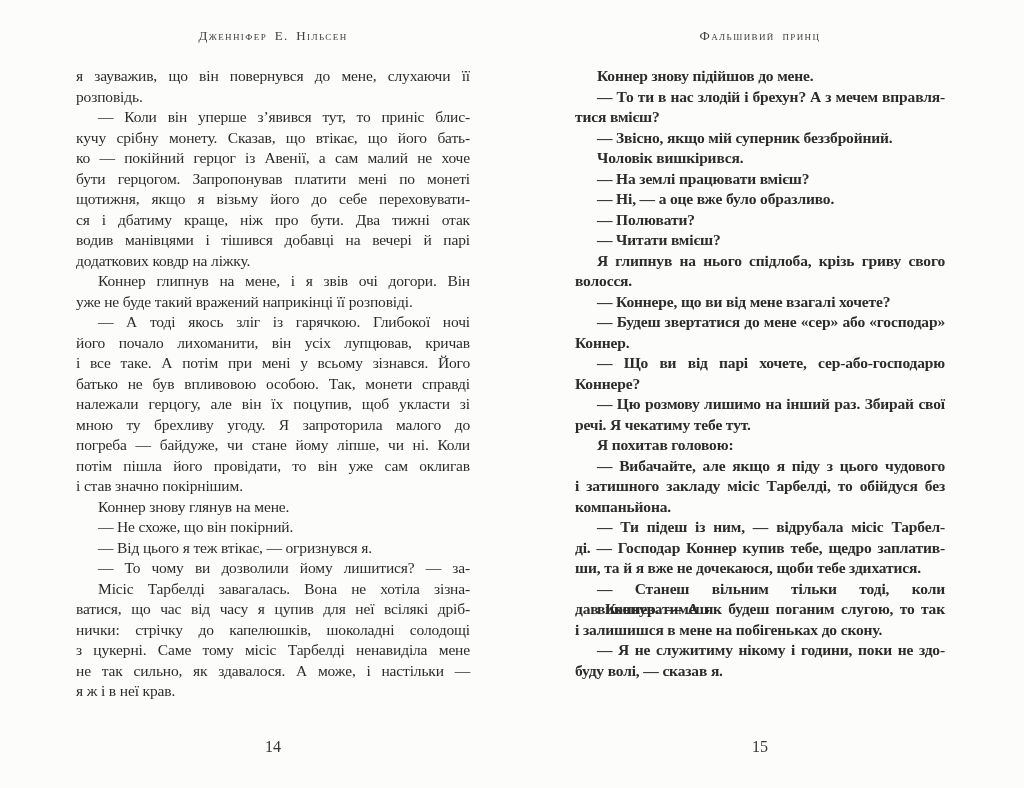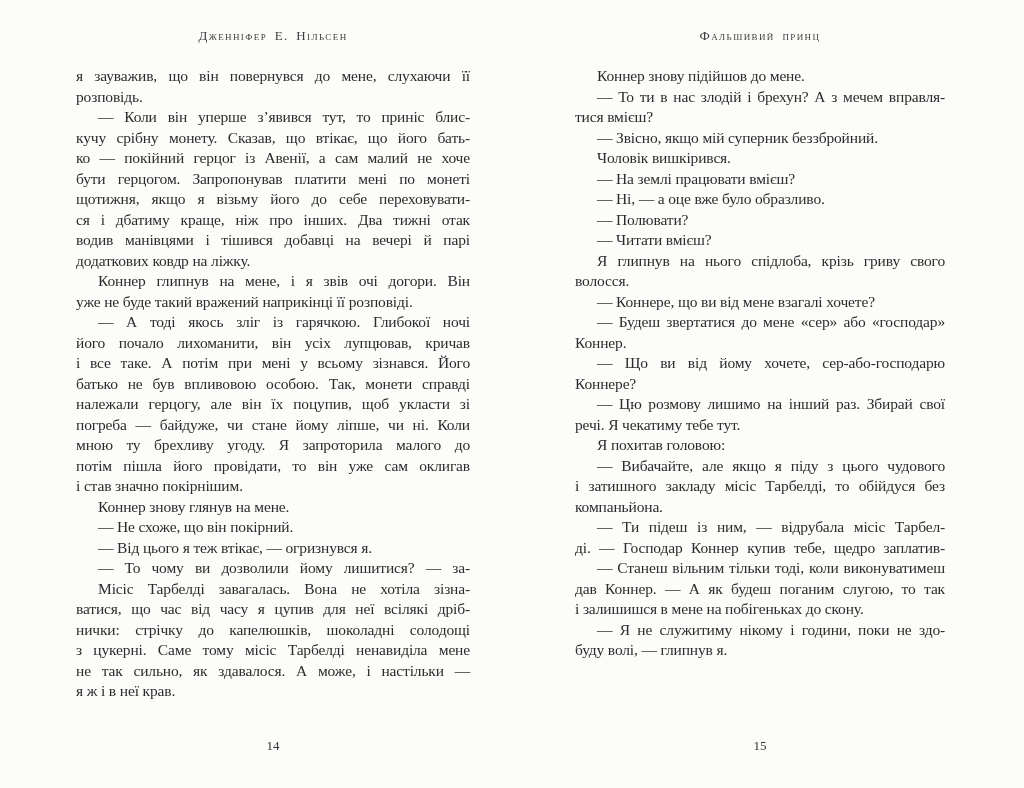--- a/index.html
+++ b/index.html
@@ -32,32 +32,32 @@
   #head-right { left: 575px; width: 370px; }
   .col {
     position: absolute;
     top: 66px;
     font-size: 15.5px;
     line-height: 20.5px;
     letter-spacing: -0.15px;
     color: #2c2c2c;
   }
   #col-left  { left: 76px;  width: 394px; }
-  #col-right { left: 575px; width: 370px; }
+  #col-right { left: 575px; width: 370px; font-weight: bold; }
   .para { margin: 0; }
   .ln { height: 20.5px; }
   .ln.just {
     text-align: justify;
     text-align-last: justify;
   }
   .ln.ind { padding-left: 22px; }
   .page-number {
     position: absolute;
     top: 738px;
-    font-size: 13px;
+    font-size: 16px;
     color: #333;
     text-align: center;
   }
   #pn-left  { left: 76px;  width: 394px; }
   #pn-right { left: 575px; width: 370px; }
 </style>
 </head>
 <body style="background: rgb(252, 252, 250);">
 
 <div class="spread">
@@ -70,36 +70,36 @@
       <div class="para">
         <div class="ln just">я зауважив, що він повернувся до мене, слухаючи її</div>
         <div class="ln">розповідь.</div>
       </div>
       <div class="para">
         <div class="ln just ind">— Коли він уперше з’явився тут, то приніс блис-</div>
         <div class="ln just">кучу срібну монету. Сказав, що втікає, що його бать-</div>
         <div class="ln just">ко — покійний герцог із Авенії, а сам малий не хоче</div>
         <div class="ln just">бути герцогом. Запропонував платити мені по монеті</div>
         <div class="ln just">щотижня, якщо я візьму його до себе переховувати-</div>
-        <div class="ln just">ся і дбатиму краще, ніж про інших. Два тижні отак</div>
+        <div class="ln just">ся і дбатиму краще, ніж про бути. Два тижні отак</div>
         <div class="ln just">водив манівцями і тішився добавці на вечері й парі</div>
         <div class="ln">додаткових ковдр на ліжку.</div>
       </div>
       <div class="para">
         <div class="ln just ind">Коннер глипнув на мене, і я звів очі догори. Він</div>
         <div class="ln">уже не буде такий вражений наприкінці її розповіді.</div>
       </div>
       <div class="para">
         <div class="ln just ind">— А тоді якось зліг із гарячкою. Глибокої ночі</div>
         <div class="ln just">його почало лихоманити, він усіх лупцював, кричав</div>
         <div class="ln just">і все таке. А потім при мені у всьому зізнався. Його</div>
         <div class="ln just">батько не був впливовою особою. Так, монети справді</div>
         <div class="ln just">належали герцогу, але він їх поцупив, щоб укласти зі</div>
+        <div class="ln just">мною ту брехливу угоду. Я запроторила малого до</div>
         <div class="ln just">погреба — байдуже, чи стане йому ліпше, чи ні. Коли</div>
-        <div class="ln just">мною ту брехливу угоду. Я запроторила малого до</div>
         <div class="ln just">потім пішла його провідати, то він уже сам оклигав</div>
         <div class="ln">і став значно покірнішим.</div>
       </div>
       <div class="para">
         <div class="ln ind">Коннер знову глянув на мене.</div>
       </div>
       <div class="para">
         <div class="ln ind">— Не схоже, що він покірний.</div>
       </div>
       <div class="para">
@@ -149,47 +149,48 @@
         <div class="ln">волосся.</div>
       </div>
       <div class="para">
         <div class="ln ind">— Коннере, що ви від мене взагалі хочете?</div>
       </div>
       <div class="para">
         <div class="ln just ind">— Будеш звертатися до мене «сер» або «господар»</div>
         <div class="ln">Коннер.</div>
       </div>
       <div class="para">
-        <div class="ln just ind">— Що ви від йому хочете, сер-або-господарю</div>
+        <div class="ln just ind">— Що ви від парі хочете, сер-або-господарю</div>
         <div class="ln">Коннере?</div>
       </div>
       <div class="para">
         <div class="ln just ind">— Цю розмову лишимо на інший раз. Збирай свої</div>
         <div class="ln">речі. Я чекатиму тебе тут.</div>
       </div>
       <div class="para">
         <div class="ln ind">Я похитав головою:</div>
       </div>
       <div class="para">
         <div class="ln just ind">— Вибачайте, але якщо я піду з цього чудового</div>
         <div class="ln just">і затишного закладу місіс Тарбелді, то обійдуся без</div>
         <div class="ln">компаньйона.</div>
       </div>
       <div class="para">
         <div class="ln just ind">— Ти підеш із ним, — відрубала місіс Тарбел-</div>
         <div class="ln just">ді. — Господар Коннер купив тебе, щедро заплатив-</div>
+        <div class="ln">ши, та й я вже не дочекаюся, щоби тебе здихатися.</div>
       </div>
       <div class="para">
         <div class="ln just ind">— Станеш вільним тільки тоді, коли виконуватимеш</div>
         <div class="ln just">дав Коннер. — А як будеш поганим слугою, то так</div>
         <div class="ln">і залишишся в мене на побігеньках до скону.</div>
       </div>
       <div class="para">
         <div class="ln just ind">— Я не служитиму нікому і години, поки не здо-</div>
-        <div class="ln">буду волі, — глипнув я.</div>
+        <div class="ln">буду волі, — сказав я.</div>
       </div>
     </div>
 
   <div class="page-number" id="pn-left">14</div>
 
   <div class="page-number" id="pn-right">15</div>
 
 </div>
 
 </body></html>

